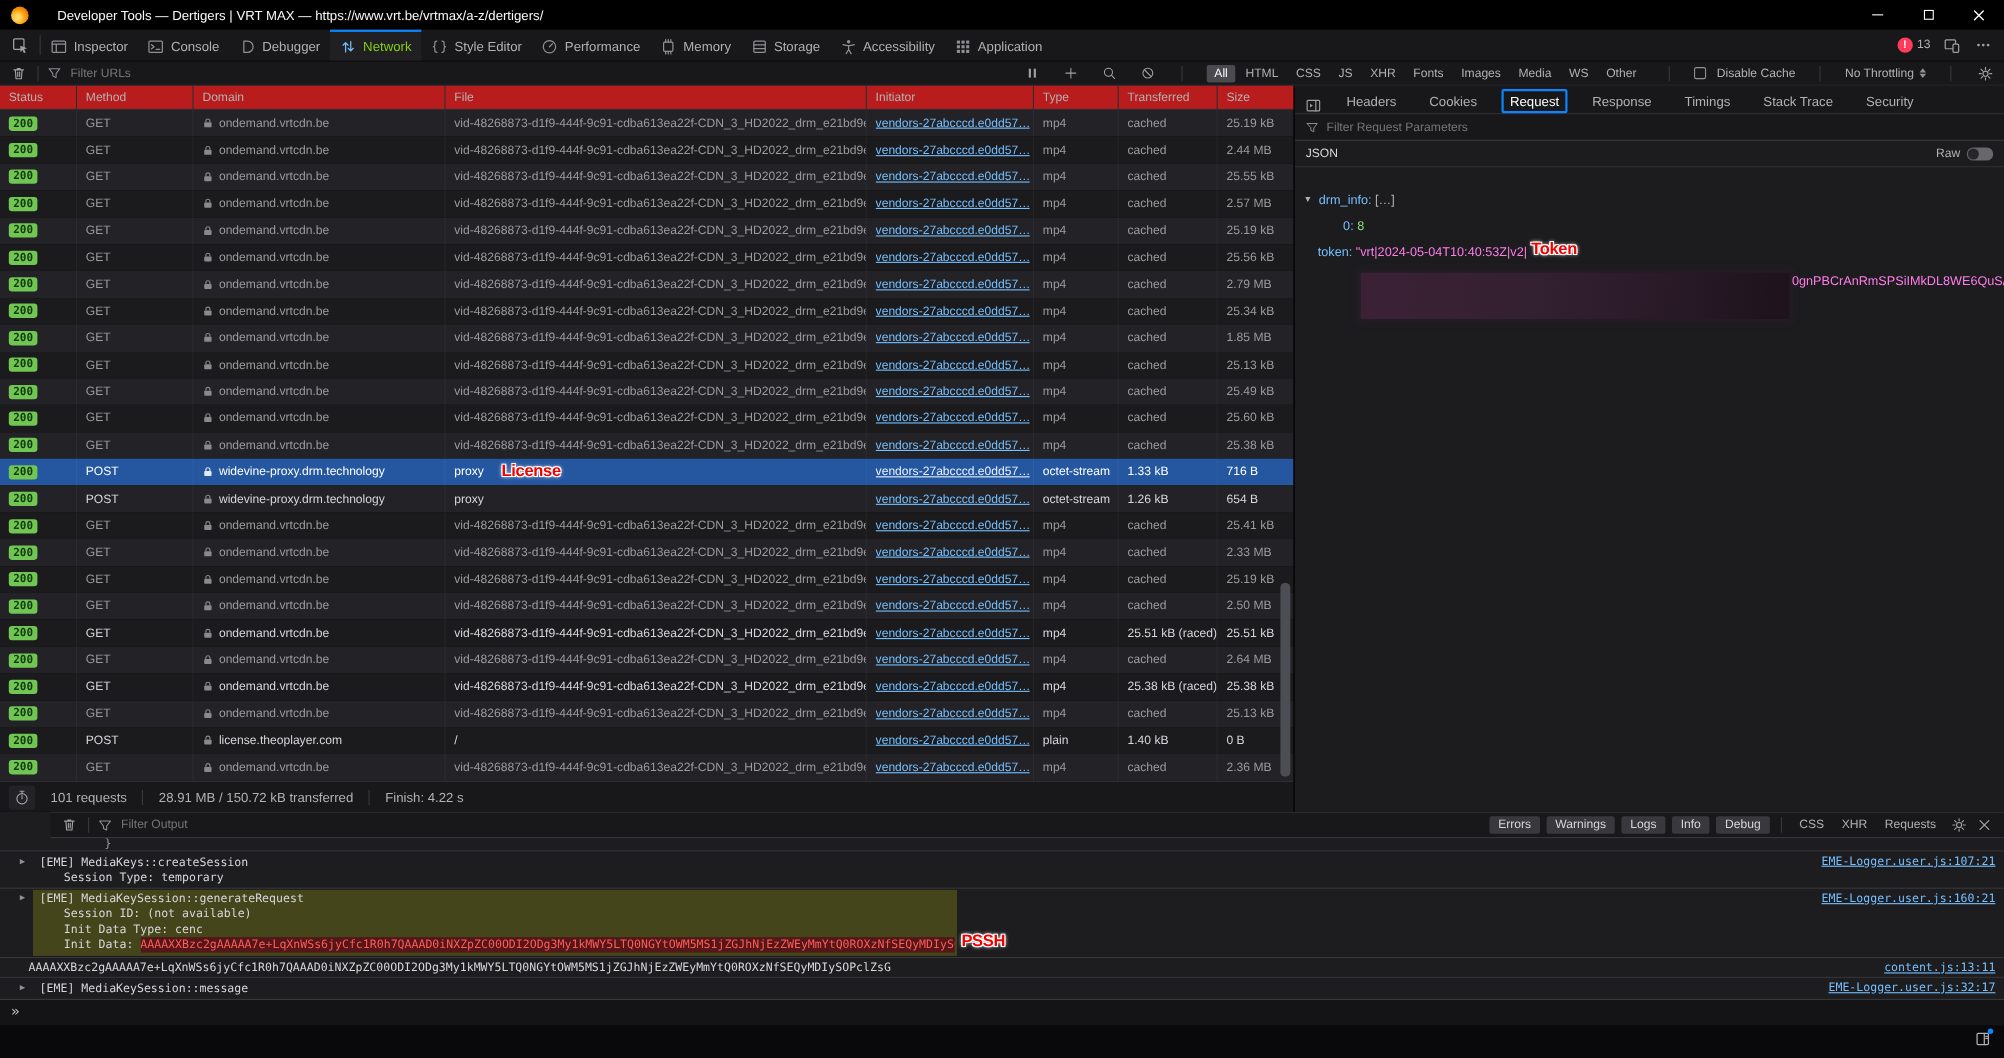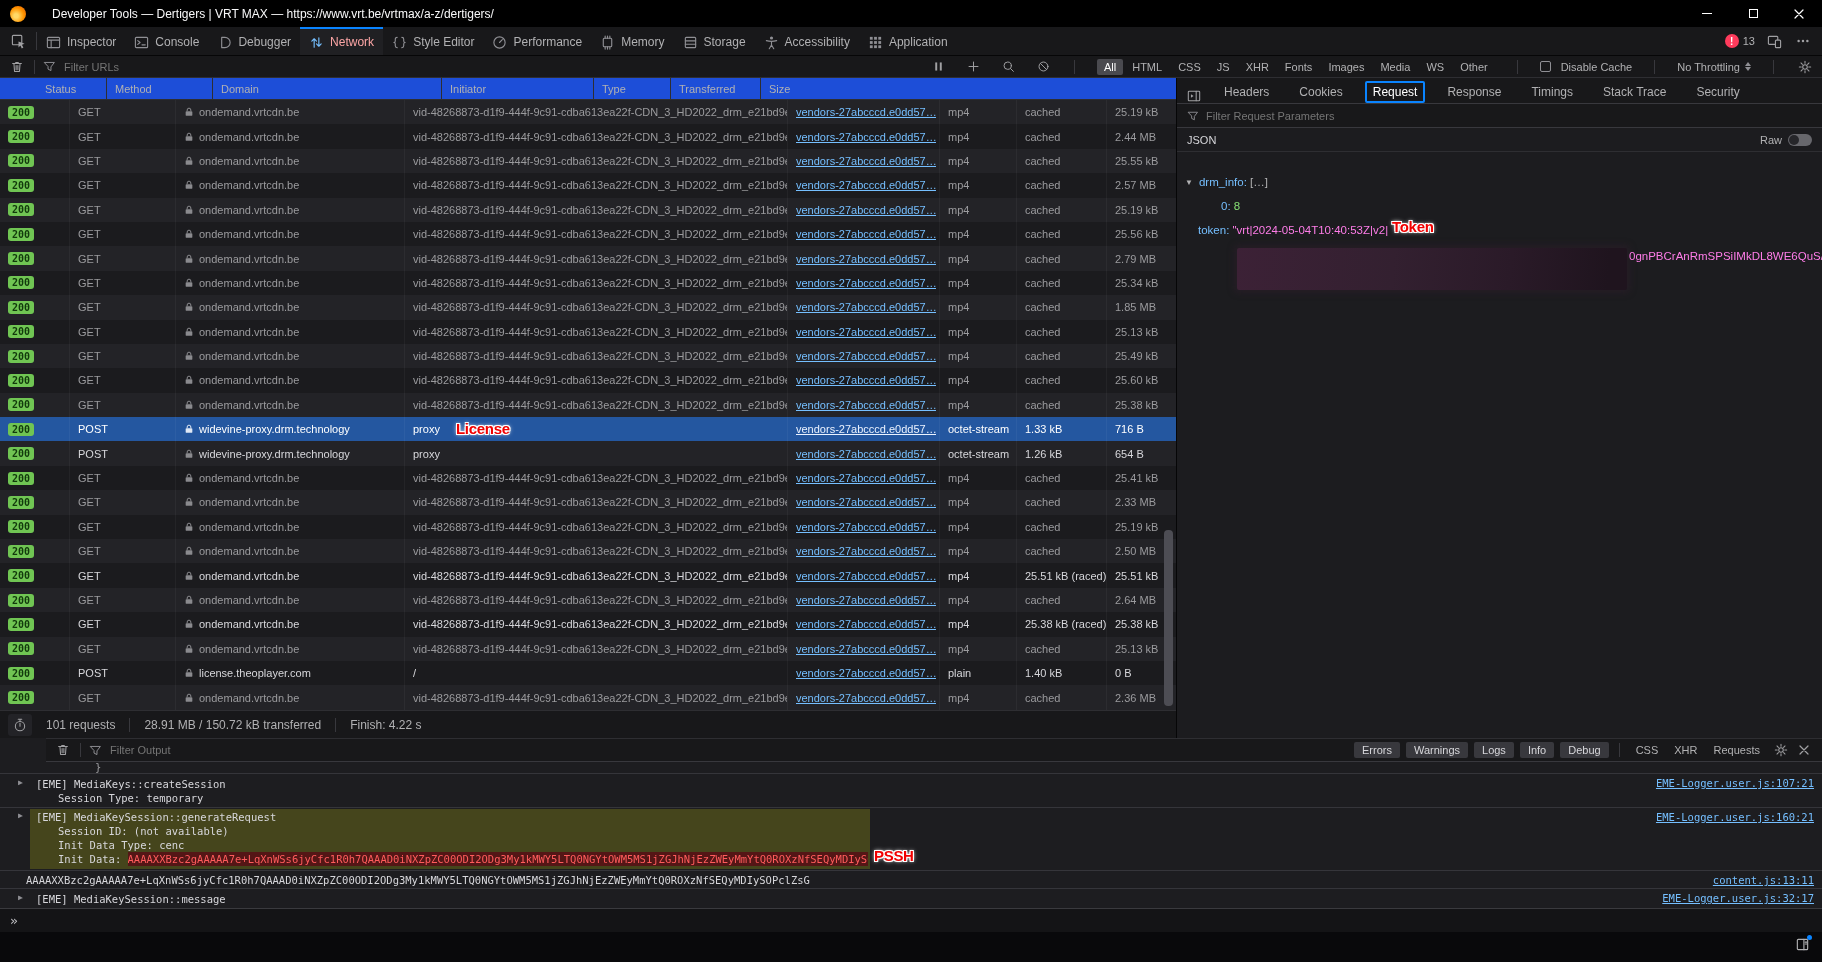--- a/index.html
+++ b/index.html
@@ -18,21 +18,21 @@
   .min-glyph{width:10px;height:1px;background:#fff;}
   .max-glyph{width:9px;height:9px;border:1px solid #fff;}
 
   
   .tabbar{position:absolute;top:27px;left:0;right:0;height:29px;background:#18181a;border-bottom:1px solid #060607;
     display:flex;align-items:stretch;font-size:12px;}
   .picker-btn{width:36px;display:flex;align-items:center;justify-content:center;color:#a0a0a3;}
   .vsep{width:1px;background:#38383d;margin:5px 0;}
   .tab{display:flex;align-items:center;gap:6px;padding:0 9px;color:#b1b1b3;border-top:2px solid transparent;}
   .tab svg{color:#8f8f94;}
-  .tab.active{color:#fca5a5;background:#202023;border-top-color:#0a84ff;}
+  .tab.active{color:#84cc16;background:#202023;border-top-color:#0a84ff;}
   .tab.active svg{color:#75bfff;}
   .tab-right{margin-left:auto;display:flex;align-items:center;gap:10px;padding-right:10px;}
   .err-badge{width:14px;height:14px;border-radius:50%;background:#ff3b5c;color:#fff;font-size:10px;font-weight:bold;
     display:flex;align-items:center;justify-content:center;}
   .err-count{color:#b1b1b3;font-size:11px;}
   .icon-btn{display:flex;align-items:center;justify-content:center;color:#a0a0a3;padding:2px;}
 
   
   .net-toolbar{position:absolute;top:56px;left:0;right:0;height:22px;background:#18181a;border-bottom:1px solid #2e2e32;
     display:flex;align-items:center;font-size:11px;}
@@ -44,22 +44,22 @@
   .pill.on{background:#4a4a4f;color:#fff;}
   .chk{width:11px;height:11px;border:1px solid #8f8f94;border-radius:2px;margin-right:5px;flex:none;}
   .ddl{display:flex;align-items:center;gap:5px;color:#b1b1b3;}
   .sorter{display:flex;flex-direction:column;gap:1px;}
   .sorter i{display:block;width:0;height:0;border-left:3px solid transparent;border-right:3px solid transparent;}
   .sorter .up{border-bottom:4px solid #8f8f94;}
   .sorter .dn{border-top:4px solid #8f8f94;}
   .tsep{width:1px;height:14px;background:#38383d;margin:0 4px;}
 
   
-  .thead{position:absolute;top:78px;left:0;width:1176px;height:22px;background:#1d4ed8;border-bottom:1px solid #2e2e32;
-    display:flex;font-size:11px;color:#b1b1b3;padding-left:37px;}
+  .thead{position:absolute;top:78px;left:0;width:1176px;height:22px;background:#b91c1c;border-bottom:1px solid #2e2e32;
+    display:flex;font-size:11px;color:#b1b1b3;}
   .th{display:flex;align-items:center;padding-left:8px;border-right:1px solid #2e2e32;overflow:hidden;}
   .rows{position:absolute;top:100px;left:0;width:1176px;height:610px;overflow:hidden;font-size:11px;}
   .nrow{display:flex;height:24.4px;color:#9b9b9e;}
   .nrow.odd{background:#232327;}
   .nrow.even{background:#1b1b1e;}
   .nrow.bright{color:#d7d7db;}
   .nrow.sel{background:#2457a0 !important;color:#fff;}
   .c{display:flex;align-items:center;padding-left:8px;white-space:nowrap;overflow:hidden;height:100%;
     border-right:1px solid rgba(255,255,255,0.045);flex:none;}
   .c-status{width:70px;}.c-method{width:106px;}.c-domain{width:229px;}.c-file{width:383px;}
@@ -342,20 +342,21 @@
             <path d="M8 1.5v2.2M8 12.3v2.2M1.5 8h2.2M12.3 8h2.2M3.4 3.4L5 5M11 11l1.6 1.6M12.6 3.4L11 5M5 11l-1.6 1.6"></path>
           </svg>
       </span>
     </div>
   </div>
 
   <div class="thead">
     <div class="th c-status">Status</div>
     <div class="th c-method">Method</div>
     <div class="th c-domain">Domain</div>
+    <div class="th c-file">File</div>
     <div class="th c-init">Initiator</div>
     <div class="th c-type">Type</div>
     <div class="th c-tr">Transferred</div>
     <div class="th c-size">Size</div>
   </div>
   <div class="rows">
       <div class="nrow odd">
         <div class="c c-status">
           <span class="badge">200</span>
         </div>

